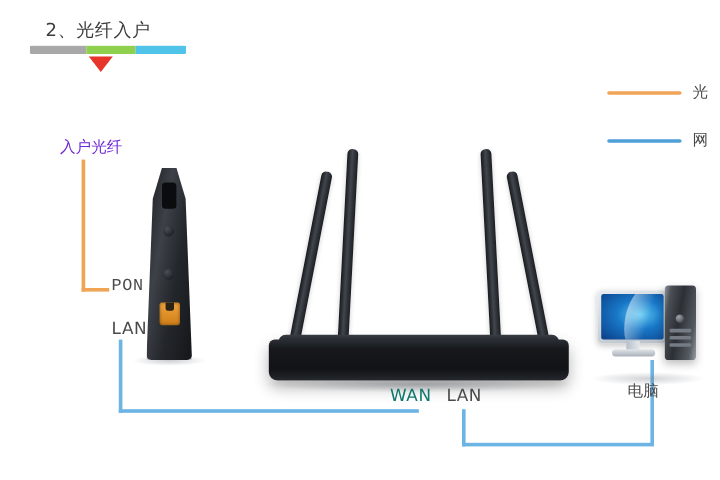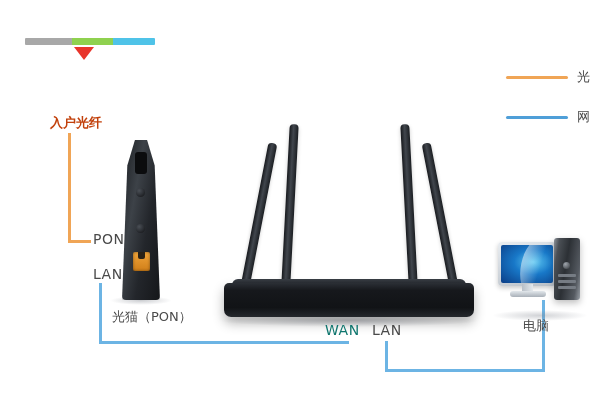--- a/index.html
+++ b/index.html
@@ -139,36 +139,36 @@
   .watermark{
     position:absolute;left:470px;top:370px;
     font-size:13px;color:#9aa0a6;white-space:nowrap;
   }
 </style>
 </head>
 <body>
 
 <div id="stage">
 
+  <div class="step-title">2、光纤入户</div>
 
   <div class="progress">
     <i style="background: rgb(168, 168, 168); width: 36%;"></i>
     <i style="background: rgb(143, 209, 79); width: 32%;"></i>
     <i style="background: rgb(79, 195, 232); width: 32%;"></i>
   </div>
   <div class="marker" style="border-top: 13px solid rgb(232, 53, 43);"></div>
 
-  <div class="lbl lbl-cn" style="left: 50px; top: 114px; color: #c2410c; font-weight: bold;">入户光纤</div>
+  <div class="lbl lbl-cn" style="left: 50px; top: 114px; color: #6d28d9;">入户光纤</div>
 
   <div class="wire v" id="w-fiber-v" style="left: 68px; top: 133px; height: 110px; background: rgb(240, 165, 86);"></div>
   <div class="wire h" id="w-fiber-h" style="left: 68px; top: 240px; width: 23px; background: rgb(240, 165, 86);"></div>
 
-  <div class="lbl lbl-en" style="left: 93px; top: 231px; color: rgb(74, 74, 74);">PON</div>
+  <div class="lbl lbl-en" style="left: 93px; top: 231px; color: rgb(74, 74, 74); font-family: Liberation Mono, monospace;">PON</div>
   <div class="lbl lbl-en" style="left: 93px; top: 266px; color: rgb(74, 74, 74);">LAN</div>
-  <div class="lbl lbl-cn" style="left: 112px; top: 308px; color: rgb(74, 74, 74);">光猫（PON）</div>
 
   <div class="ont-shadow"></div>
   <div class="ont">
     <div class="ont-body"></div>
     <div class="ont-slot"></div>
     <div class="ont-dot d1"></div>
     <div class="ont-dot d2"></div>
     <div class="ont-port"></div>
   </div>
 

